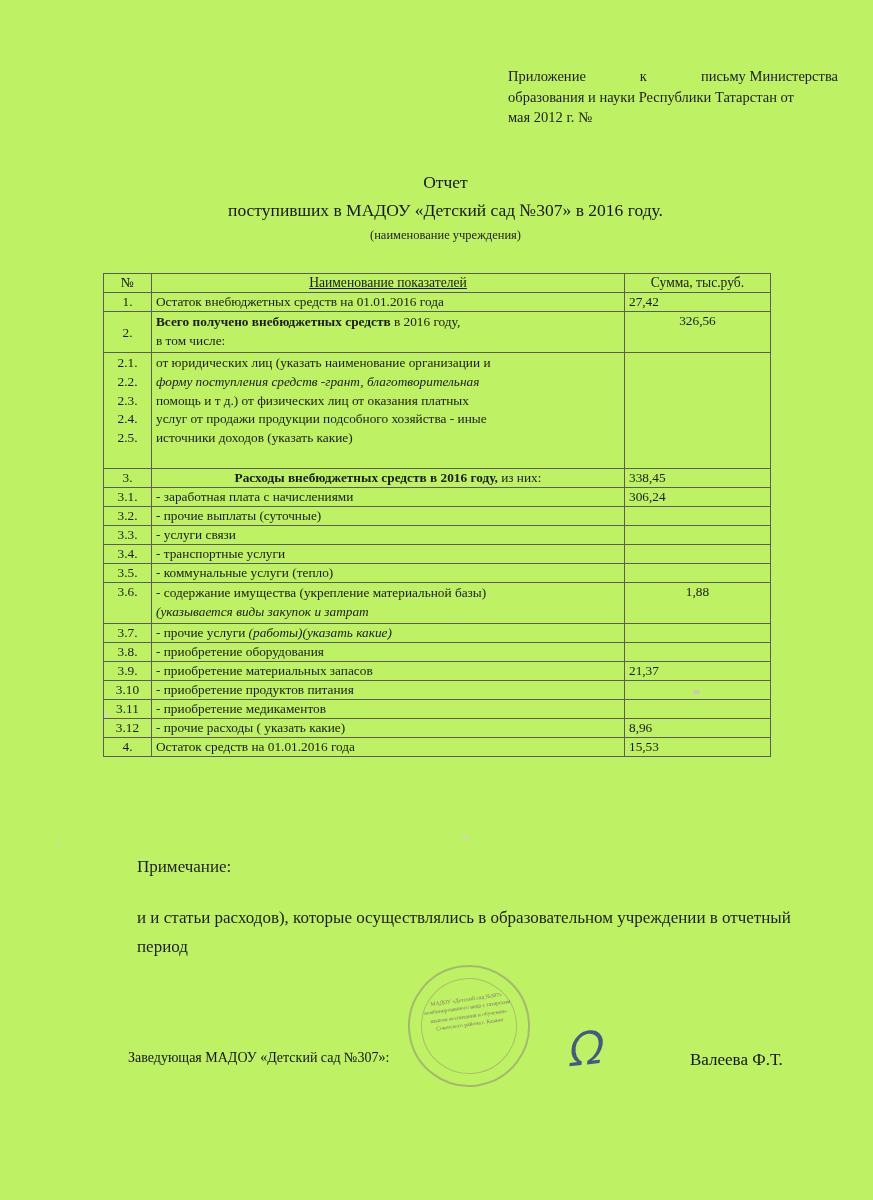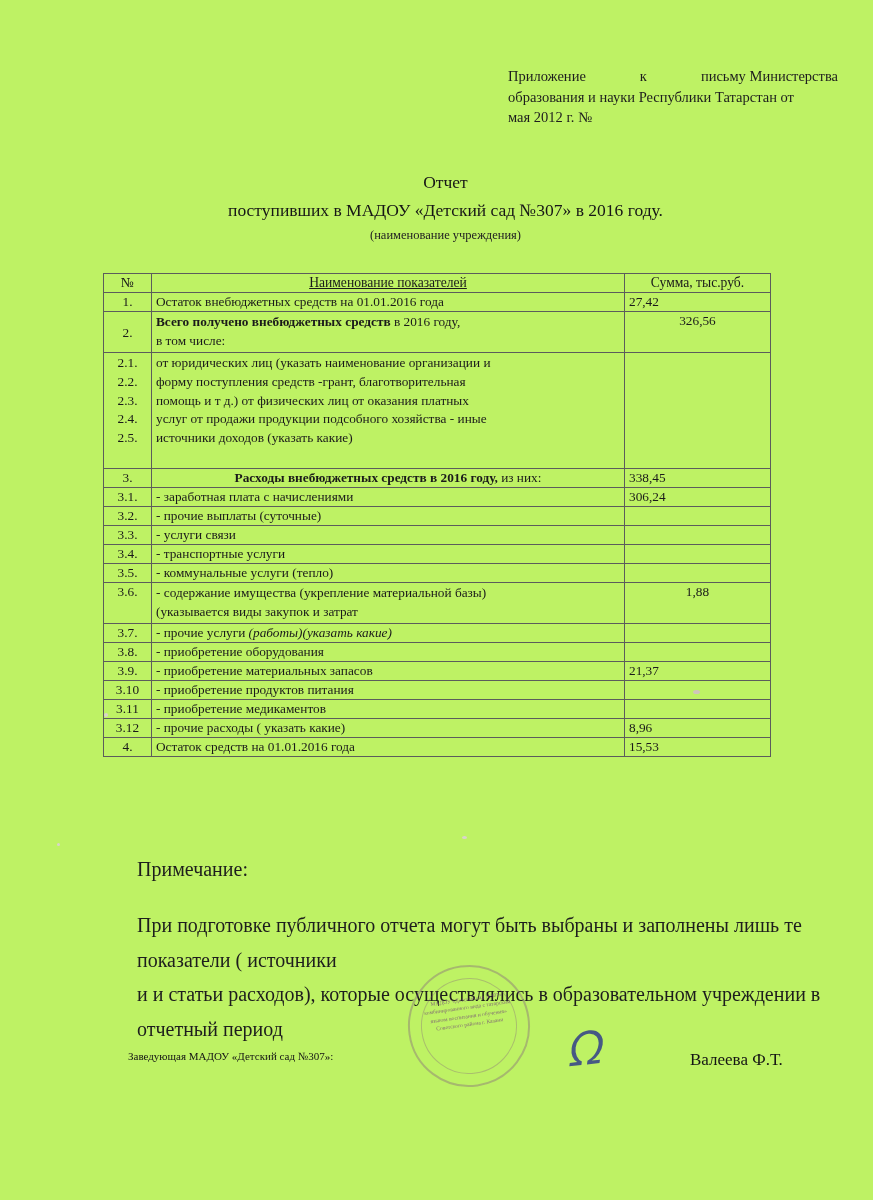--- a/index.html
+++ b/index.html
@@ -84,49 +84,49 @@
   thead td {
     text-align: center;
     font-weight: bold;
     font-size: 13.6px;
     padding: 2px 4px;
   }
   .row-h { height: 19px; }
   td.center { text-align: center; }
   td.numcell { vertical-align: top; }
   .b { font-weight: bold; }
-  .it { }
+  .it { font-style: italic; }
 
   .blockcell { line-height: 1.42; padding-top: 2px; }
   .blockcell .l { display: block; }
 
   .numstack { line-height: 1.42; padding-top: 2px; text-align: center; }
   .numstack span { display: block; }
 
   .sum-top { text-align: center; padding-top: 2px; }
 
   
   .notes {
     position: absolute;
     left: 137px;
     top: 852px;
     width: 700px;
-    font-size: 20px;
+    font-size: 17px;
     line-height: 1.72;
     color: #1d1d1d;
   }
   .notes .note-title { margin-bottom: 22px; }
 
   
   .sig-row {
     position: absolute;
     left: 128px;
     top: 1050px;
     width: 700px;
-    font-size: 11px;
+    font-size: 14px;
     color: #141414;
   }
   .sig-name {
     position: absolute;
     left: 690px;
     top: 1050px;
     font-size: 17px;
     color: #141414;
   }
 
@@ -341,21 +341,20 @@
           <td class="center">4.</td>
           <td class="b">Остаток средств на 01.01.2016 года</td>
           <td class="numcell">15,53</td>
         </tr>
       </tbody>
     </table>
   </div>
 
   <div class="notes">
     <div class="note-title">Примечание:</div>
-    <div>При подготовке публичного отчета могут быть выбраны и заполнены лишь те показатели ( источники</div>
     <div>и и статьи расходов), которые осуществлялись в образовательном учреждении в отчетный период</div>
   </div>
 
   <div class="stamp"></div>
   <div class="stamp-text">МАДОУ «Детский сад №307» комбинированного вида с татарским языком воспитания и обучения» Советского района г. Казани</div>
   <div class="signature-mark">ᘯ</div>
 
   <div class="sig-row">Заведующая МАДОУ «Детский сад №307»:</div>
   <div class="sig-name">Валеева Ф.Т.</div>
 

